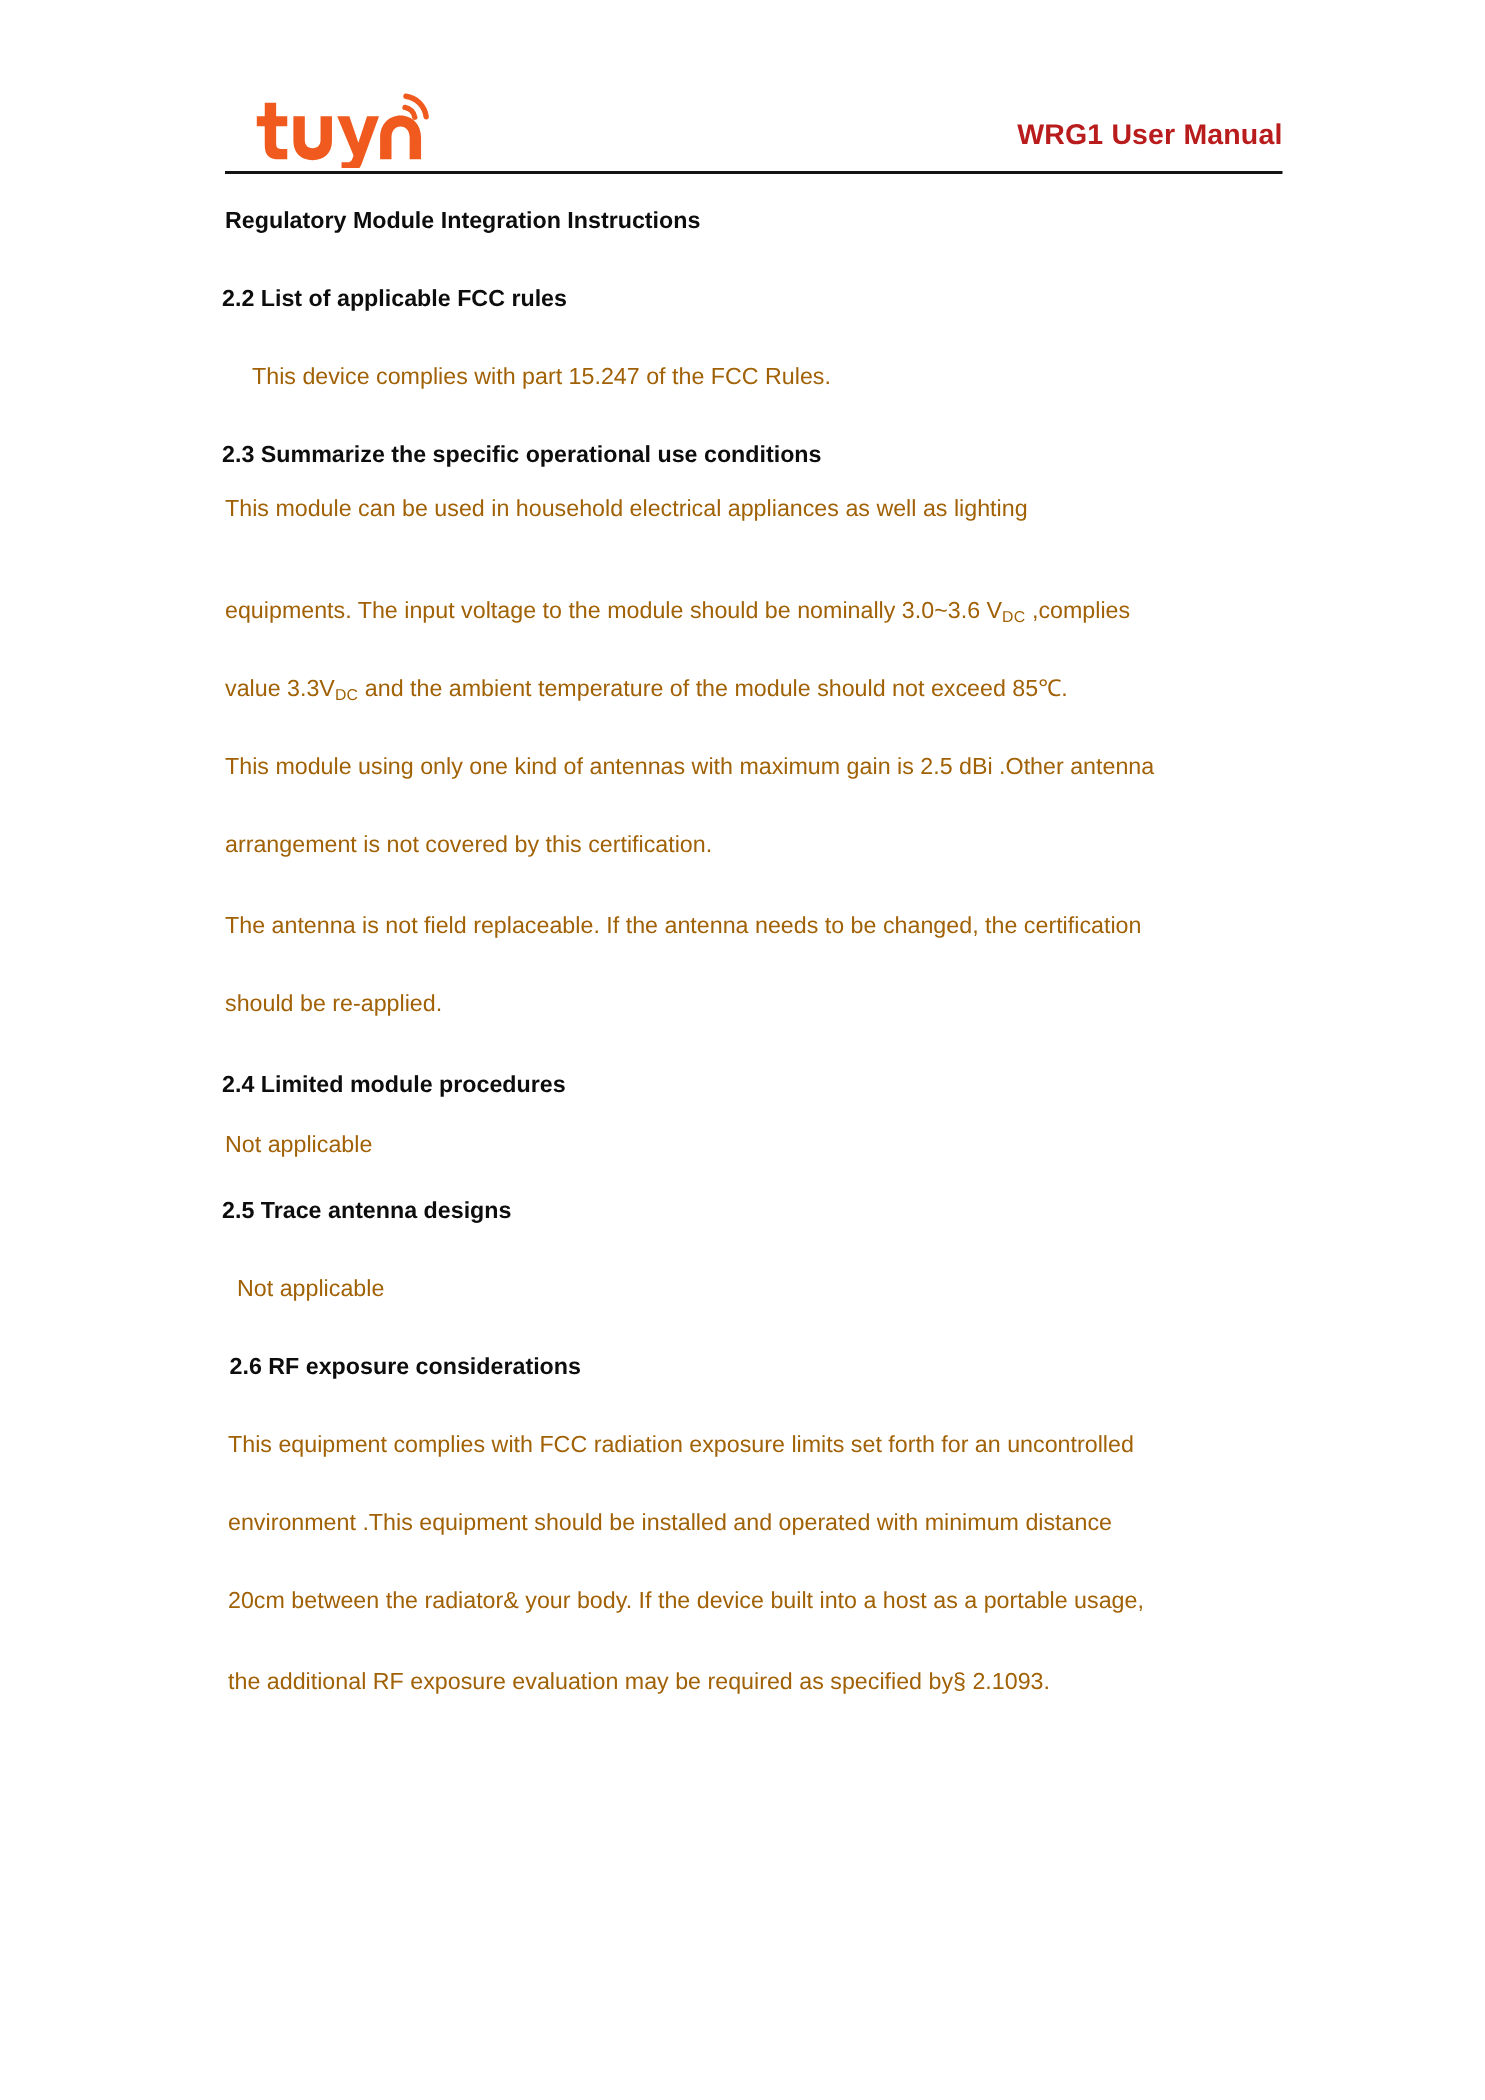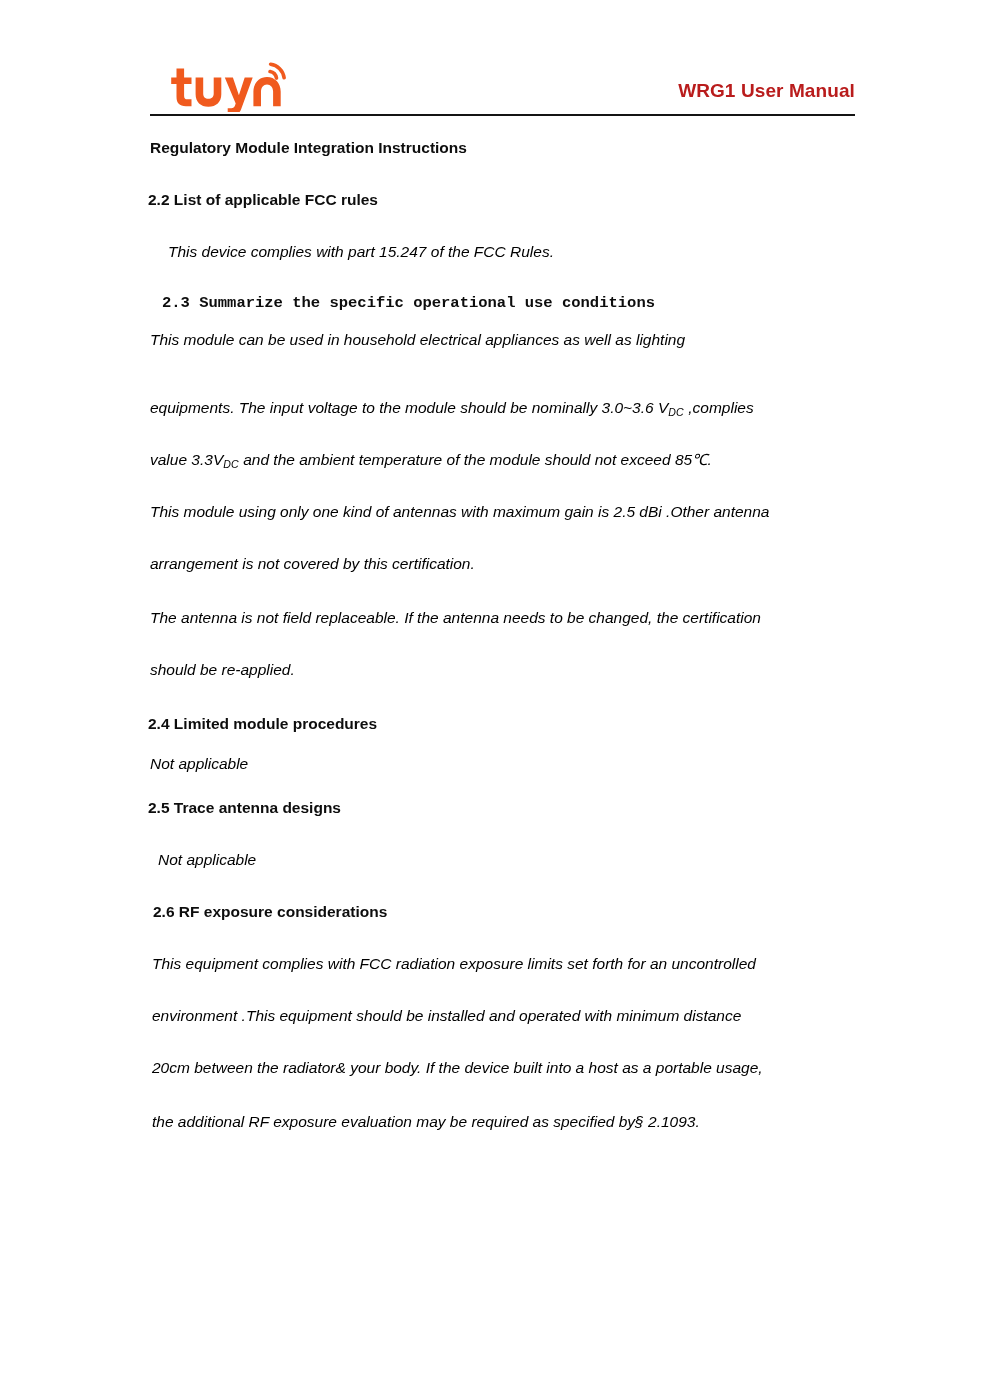--- a/index.html
+++ b/index.html
@@ -70,23 +70,22 @@
     font-size: 15.5px;
     font-weight: bold;
     color: #0d0d0d;
     line-height: 1.25;
     white-space: nowrap;
   }
 
   .para {
     font-size: 15.5px;
     font-weight: normal;
-    color: #000000;
+    color: #a16207;
     line-height: 1.3;
-    font-style: italic;
   }
 
   .para sub {
     font-size: 0.68em;
     vertical-align: -0.28em;
     letter-spacing: 0.2px;
   }
 
   
   .ln { position: absolute; left: 0; white-space: nowrap; }
@@ -122,21 +121,21 @@
   </div>
 
   <div class="content">
 
     <div class="heading ln" style="top:8px; left:2px;">Regulatory Module Integration Instructions</div>
 
     <div class="heading ln" style="top:60px; left:0px;">2.2 List of applicable FCC rules</div>
 
     <div class="para ln" style="top:112px; left:20px;">This device complies with part 15.247 of the FCC Rules.</div>
 
-    <div class="heading ln" style="top:164px; left:14px;font-family:Liberation Mono, monospace;">2.3 Summarize the specific operational use conditions</div>
+    <div class="heading ln" style="top:164px; left:0px;">2.3 Summarize the specific operational use conditions</div>
 
     <div class="para ln" style="top:200px; left:2px;text-align:center;">This module can be used in household electrical appliances as well as lighting</div>
 
     <div class="para ln" style="top:268px; left:2px;"><span>equipments. The input voltage to the module should be nominally 3.0~3.6 V</span><sub>DC</sub><span> ,complies</span></div>
 
     <div class="para ln" style="top:320px; left:2px;"><span>value 3.3V</span><sub>DC</sub><span> and the ambient temperature of the module should not exceed 85℃.</span></div>
 
     <div class="para ln" style="top:372px; left:2px;">This module using only one kind of antennas with maximum gain is 2.5 dBi .Other antenna</div>
 
     <div class="para ln" style="top:424px; left:2px;">arrangement is not covered by this certification.</div>

